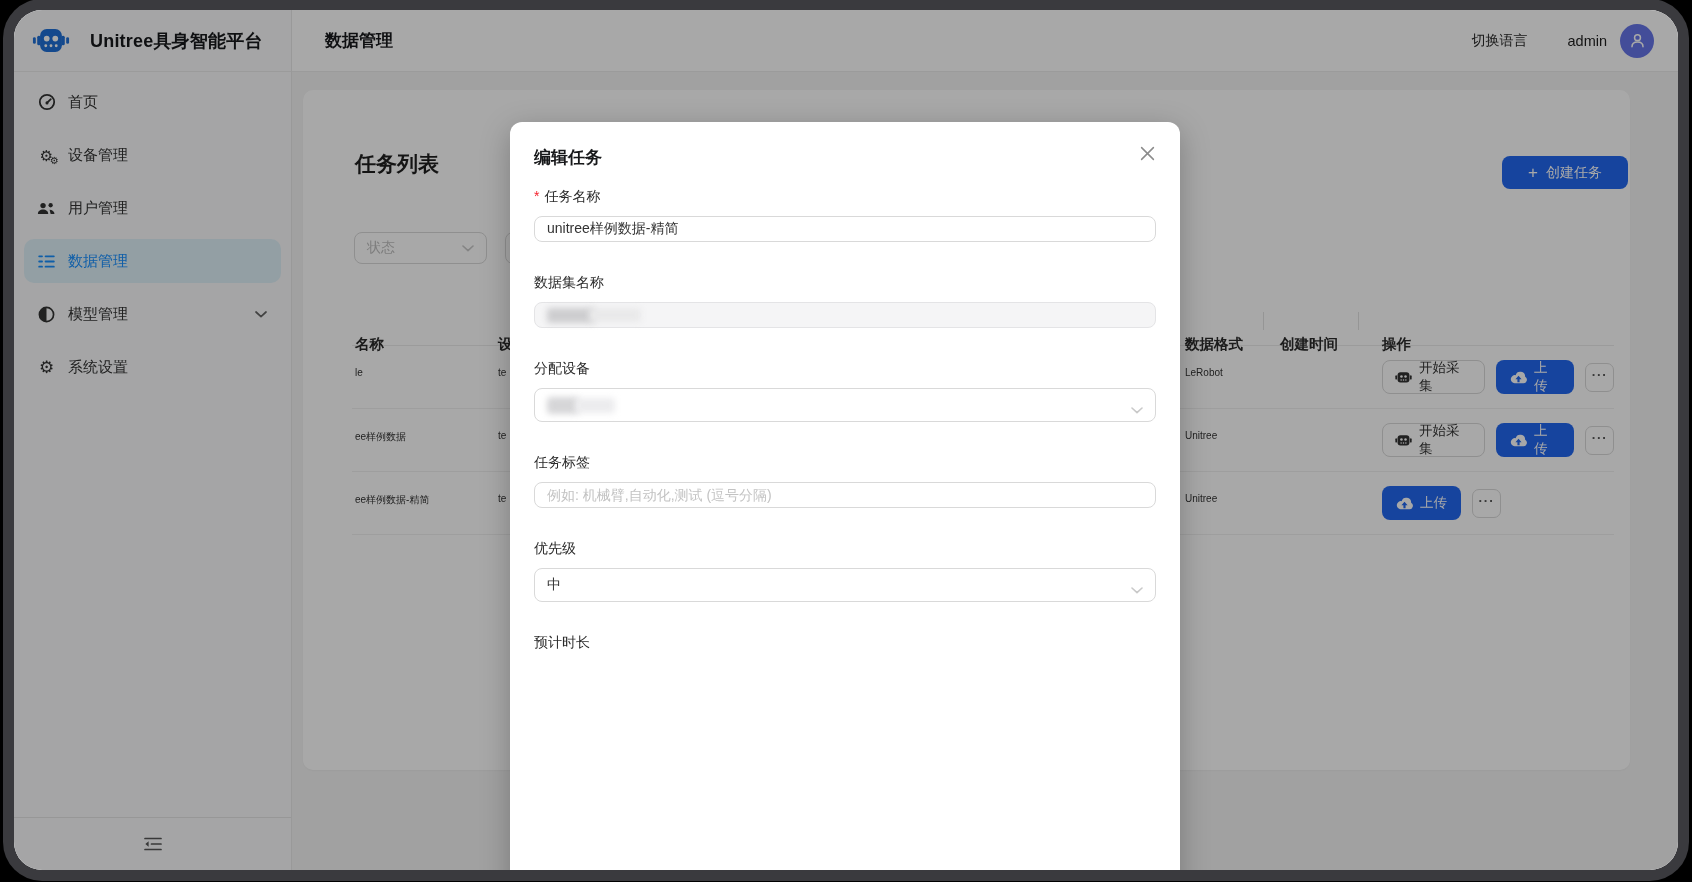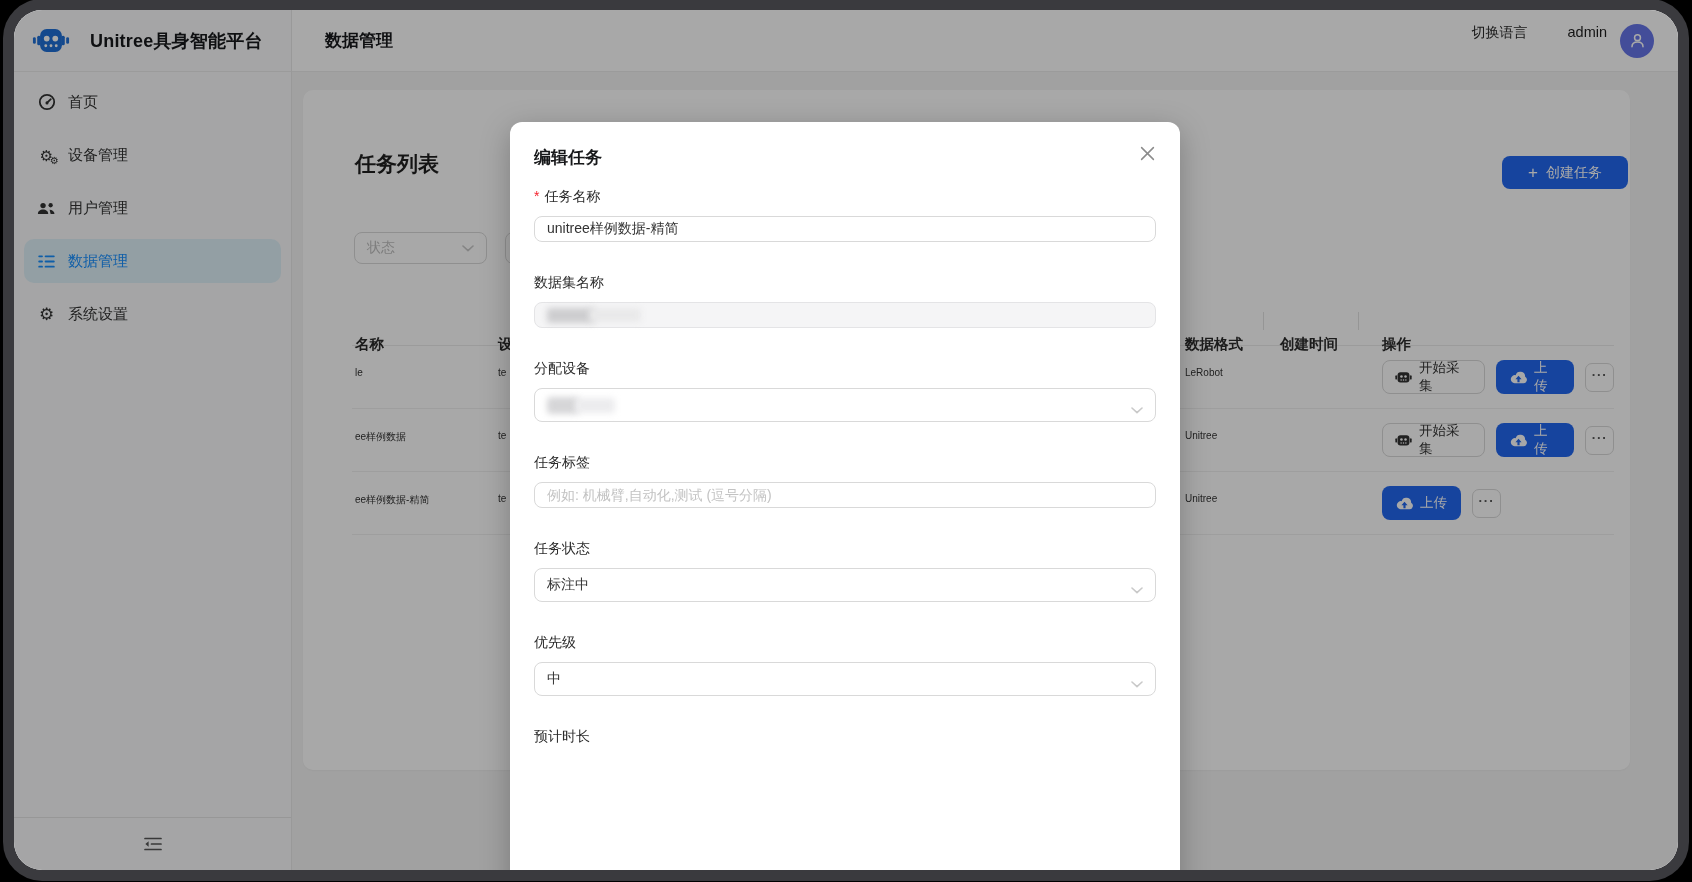--- a/index.html
+++ b/index.html
@@ -21,21 +21,21 @@
   .nav-item .nicon { width:19px; display:flex; justify-content:center; align-items:center; font-size:17px; color:#333; }
   .nav-item.active { background:#e0f1f9; color:#1890ff; }
   .nav-item.active .nicon { color:#1890ff; }
   .nav-chevron { margin-left:auto; display:flex; }
   .sidebar-footer { position:absolute; left:0; right:0; bottom:0; height:53px; border-top:1px solid #e6e6e6; display:flex; align-items:center; justify-content:center; }
 
   
   .main { position:absolute; left:278px; right:0; top:0; bottom:0; }
   .topbar { height:62px; background:#fff; border-bottom:1px solid #ebebeb; display:flex; align-items:center; padding:0 24px 0 33px; }
   .topbar-title { font-size:17px; font-weight:600; color:#18191c; }
-  .topbar-right { margin-left:auto; display:flex; }
+  .topbar-right { margin-left:auto; display:flex; align-items:center; }
   .lang-switch { font-size:14px; color:#2b2b2b; cursor:pointer; }
   .username { font-size:14.5px; color:#1f1f1f; margin-left:40px; }
   .avatar { width:34px; height:34px; border-radius:50%; background:#6675e8; margin-left:13px; display:flex; align-items:center; justify-content:center; }
 
   .content { position:absolute; left:0; right:0; top:62px; bottom:0; background:#f5f5f5; }
   .card { position:absolute; left:11px; top:18px; width:1327px; height:680px; background:#fff; border-radius:10px; box-shadow:0 1px 2px rgba(0,0,0,.04); }
   .card-heading { position:absolute; left:52px; top:60px; font-size:21px; font-weight:bold; color:#1f1f1f; }
 
   .filter { position:absolute; top:142px; height:32px; border:1px solid #d9d9d9; border-radius:8px; background:#fff; display:flex; align-items:center; padding:8px 12px; font-size:14px; color:#bfbfbf; }
   .filter .chev { margin-left:auto; display:flex; }
@@ -135,20 +135,34 @@
                 <line x1="1.2" y1="2.5" x2="4.2" y2="2.5"></line>
                 <line x1="8" y1="2.5" x2="16.8" y2="2.5"></line>
                 <line x1="1.2" y1="8" x2="4.2" y2="8"></line>
                 <line x1="8" y1="8" x2="16.8" y2="8"></line>
                 <line x1="1.2" y1="13.5" x2="4.2" y2="13.5"></line>
                 <line x1="8" y1="13.5" x2="16.8" y2="13.5"></line>
               </g>
             </svg>
         </span>
         <span>数据管理</span>
+      </div>
+      <div class="nav-item">
+        <span class="nicon">
+          <svg viewBox="0 0 18 18" width="17" height="17">
+              <circle cx="9" cy="9" r="7.5" fill="none" stroke="#333" stroke-width="1.8"></circle>
+              <path d="M9 1.5 a7.5 7.5 0 0 0 0 15 z" fill="#333"></path>
+            </svg>
+        </span>
+        <span>模型管理</span>
+        <span class="nav-chevron">
+          <svg viewBox="0 0 12 7" width="12" height="7">
+              <path d="M1 1 L6 5.6 L11 1" fill="none" stroke="#666" stroke-width="1.7" stroke-linecap="round" stroke-linejoin="round"></path>
+            </svg>
+        </span>
       </div>
       <div class="nav-item">
         <span class="nicon">
             <span style="font-size:17px; line-height:1;">⚙</span>
           </span>
         <span>系统设置</span>
       </div>
     </div>
 
     <div class="sidebar-footer">
@@ -354,31 +368,20 @@
     </div>
 
 
     <div class="field">
       <div class="flabel">
           <span>任务标签</span>
         </div>
       <input class="tinput" type="text" placeholder="例如: 机械臂,自动化,测试 (逗号分隔)" style="">
     </div>
 
-    <div class="field">
-      <div class="flabel">
-          <span>任务状态</span>
-        </div>
-      <div class="selectbox">
-        <span>标注中</span>
-        <span class="chev"><svg viewBox="0 0 12 7" width="12" height="7">
-              <path d="M1 1 L6 5.6 L11 1" fill="none" stroke="#c9c9c9" stroke-width="1.6" stroke-linecap="round" stroke-linejoin="round"></path>
-            </svg></span>
-      </div>
-    </div>
 
     <div class="field">
       <div class="flabel">
           <span>优先级</span>
         </div>
       <div class="selectbox">
         <span>中</span>
         <span class="chev"><svg viewBox="0 0 12 7" width="12" height="7">
               <path d="M1 1 L6 5.6 L11 1" fill="none" stroke="#c9c9c9" stroke-width="1.6" stroke-linecap="round" stroke-linejoin="round"></path>
             </svg></span>

